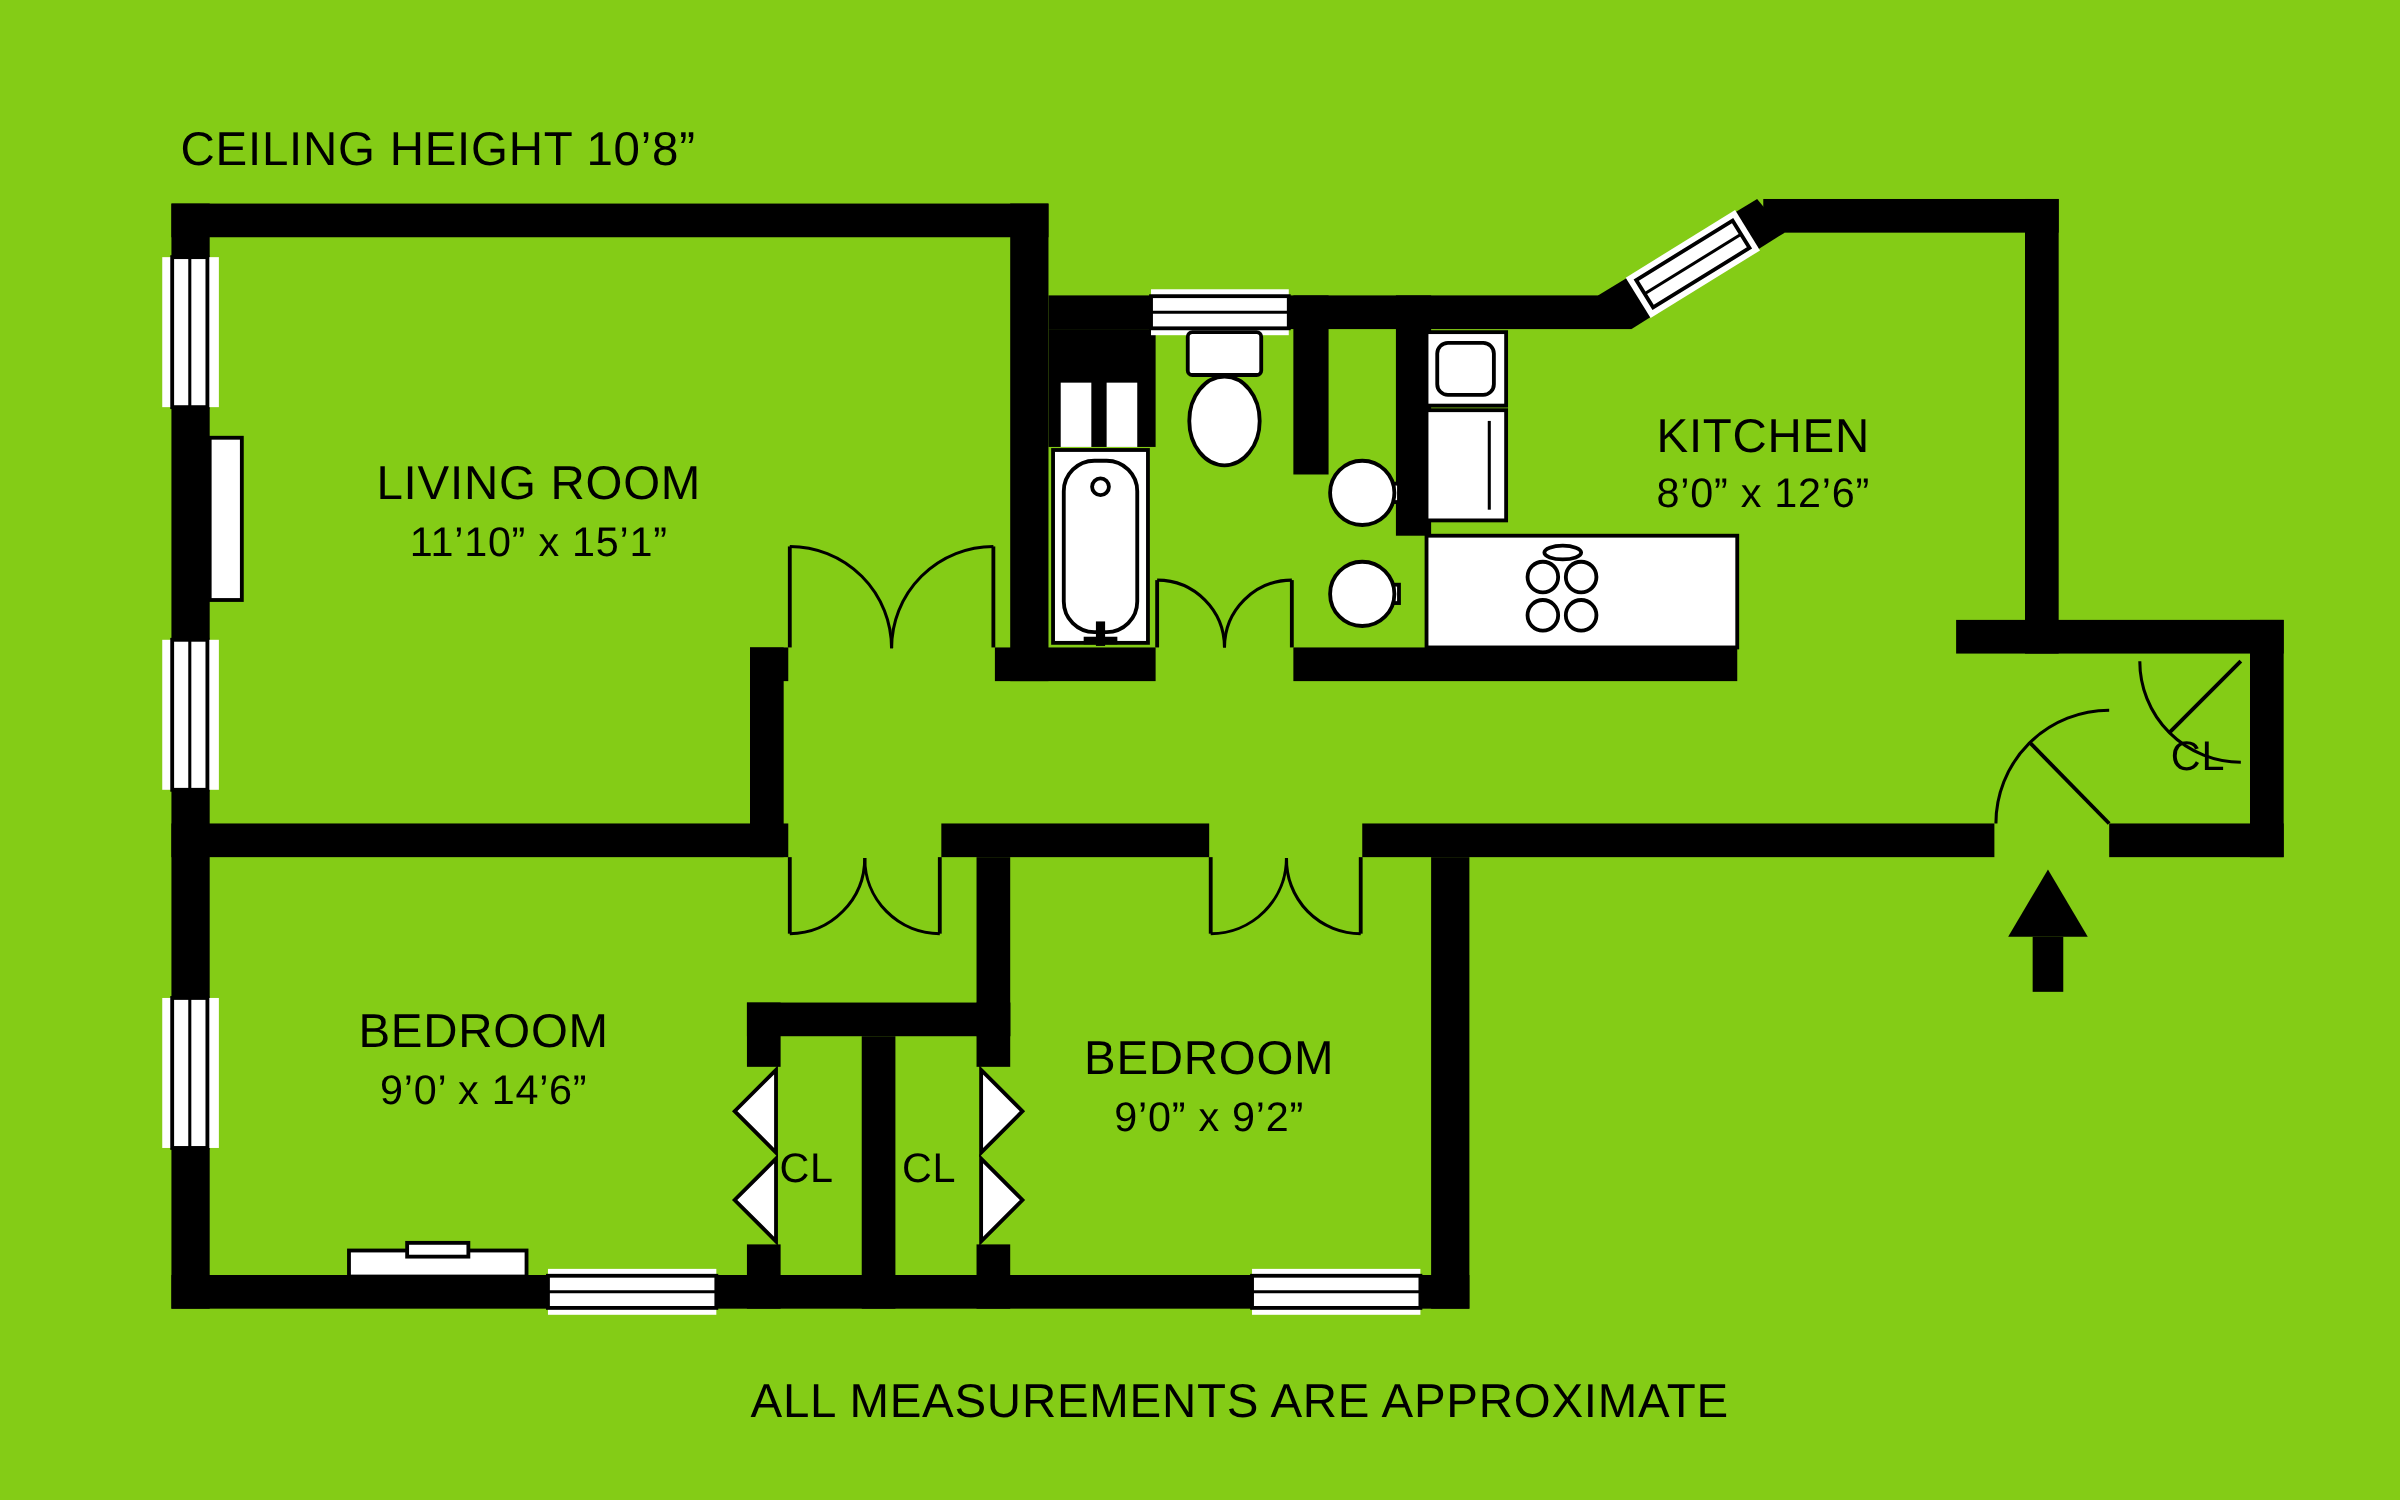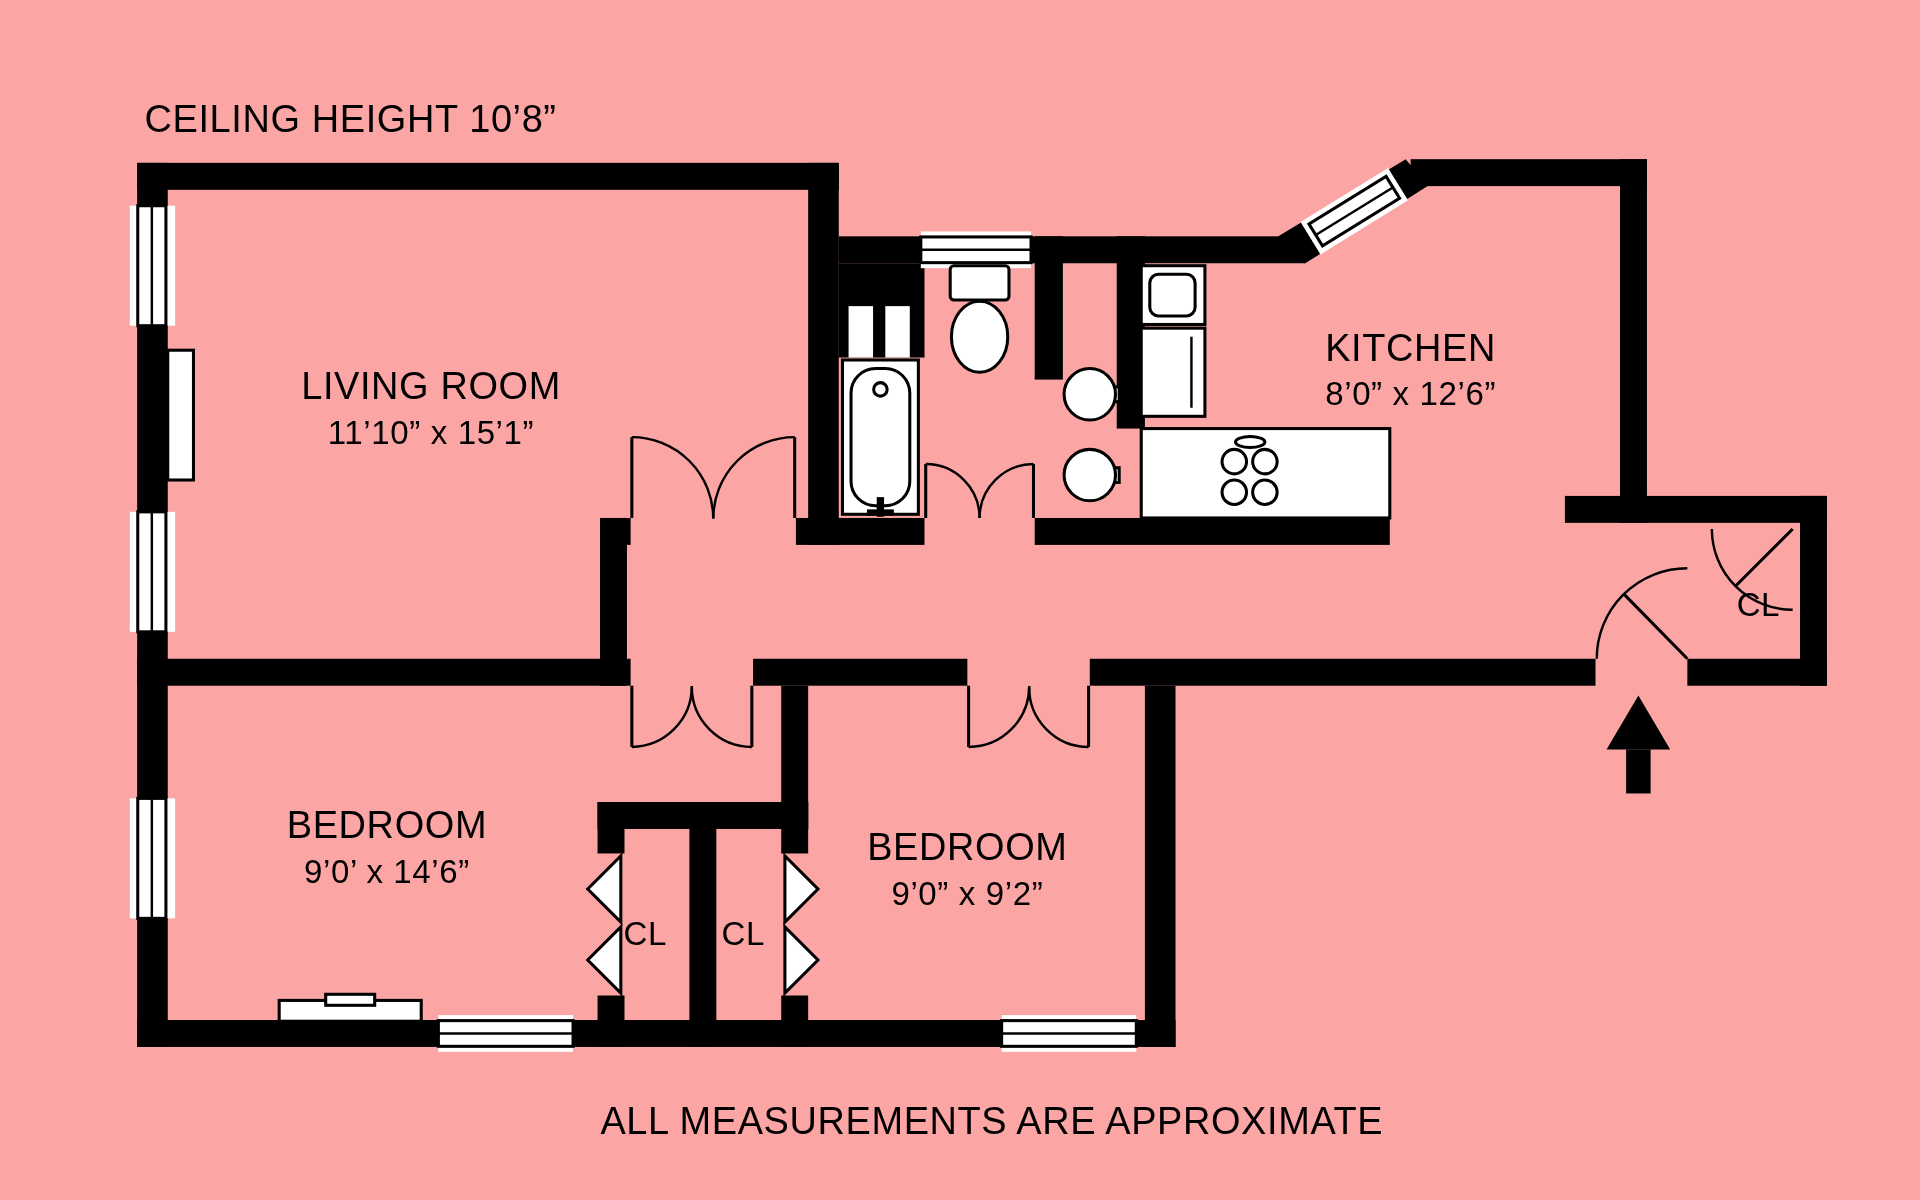--- a/index.html
+++ b/index.html
@@ -1,20 +1,20 @@
 <!DOCTYPE html>
 <html><head>
 <meta charset="utf-8">
 <style>
   html, body { margin: 0; padding: 0; background: #ffffff; }
   .page {
     position: relative;
     width: 1920px;
     height: 1200px;
-    background: #fca5a5;
+    background: #84cc16;
     overflow: hidden;
   }
   svg { display: block; }
   svg text {
     font-family: "Liberation Sans", "DejaVu Sans", sans-serif;
     fill: #000000;
     letter-spacing: 0.5px;
   }
   .room-name { font-size: 31px; }
   .room-dims { font-size: 27px; }

